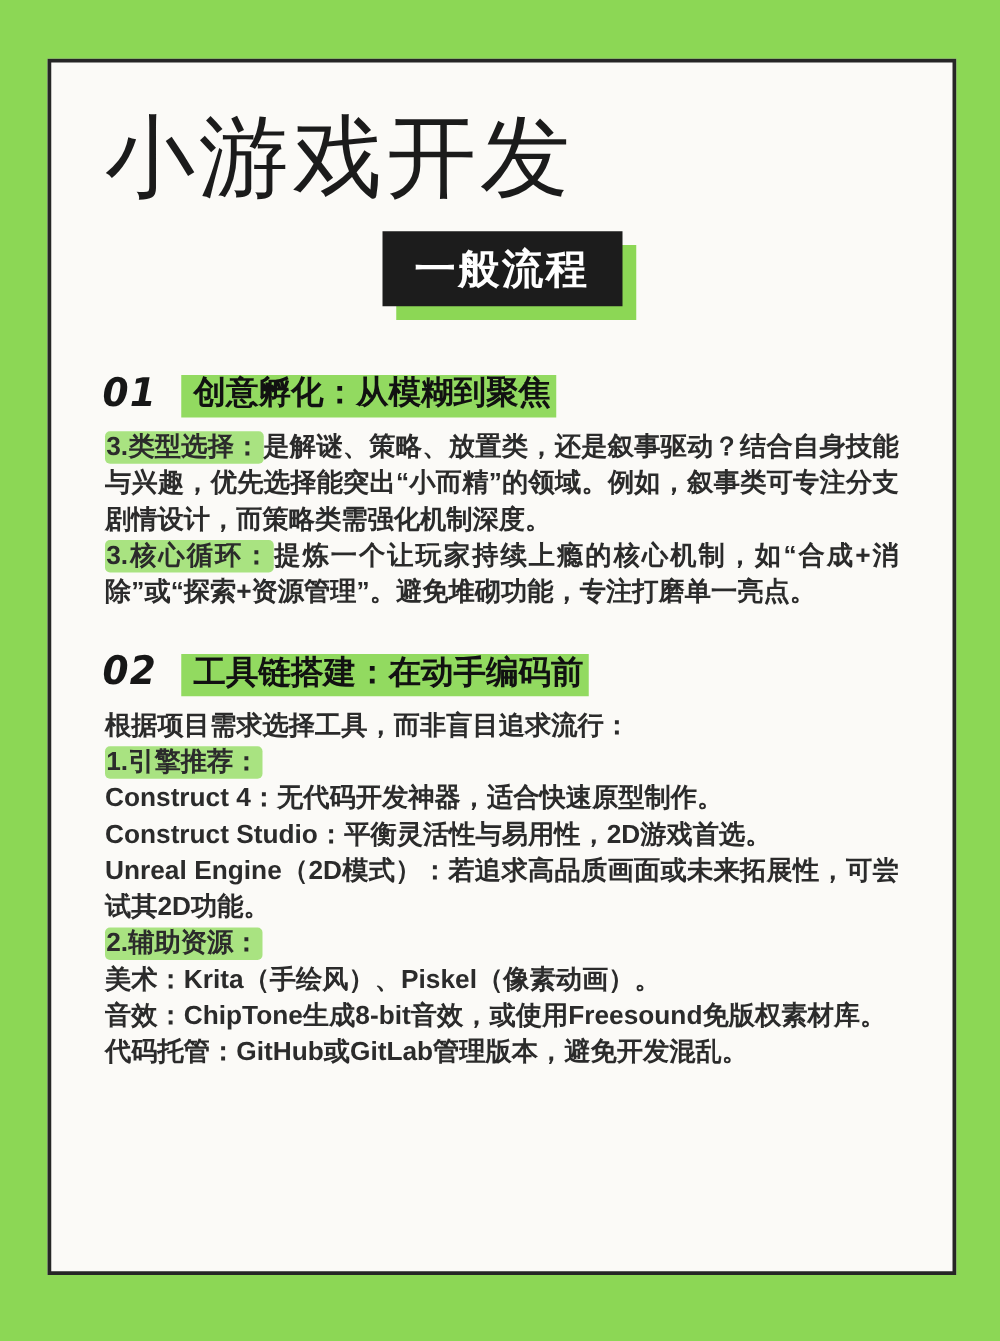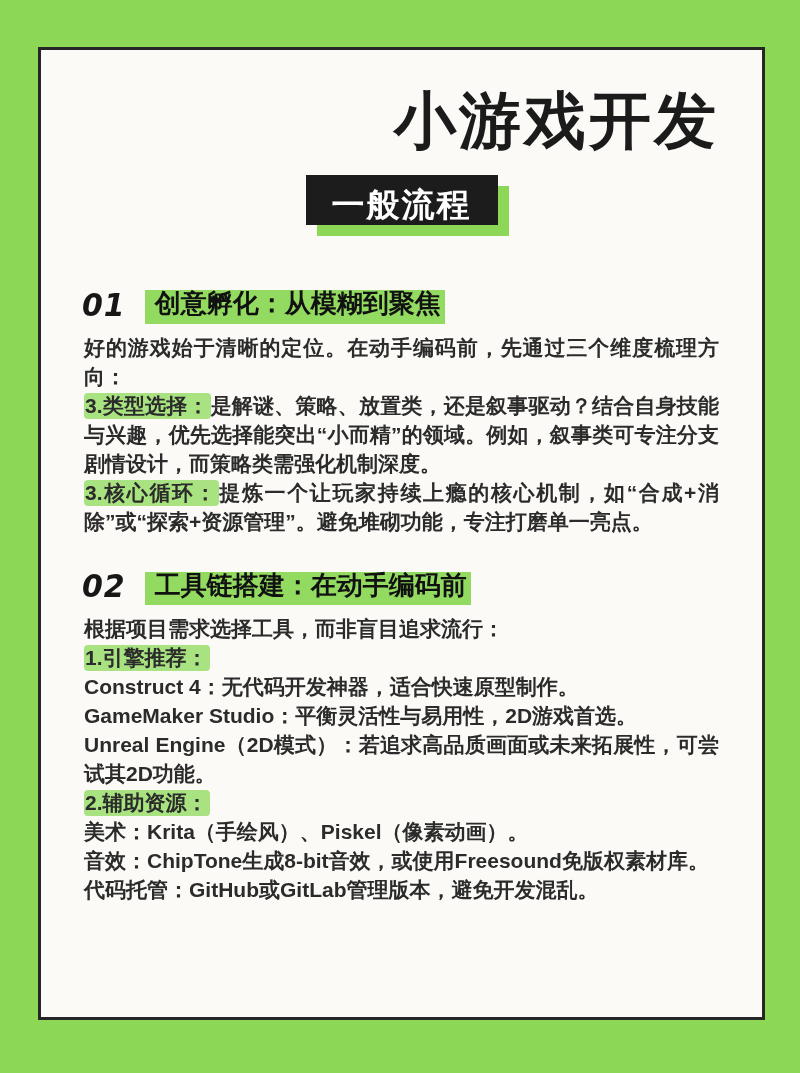--- a/index.html
+++ b/index.html
@@ -20,29 +20,29 @@
     background:var(--green);
   }
   .page{position:absolute;inset:0;background:var(--green);}
   .card{
     position:absolute;left:38px;top:47px;width:727px;height:973px;
     box-sizing:border-box;background:var(--card-bg);
     border:3px solid var(--card-border);
     padding:0 43px;
   }
   .title{
-    margin:40px 0 0;text-align:right;
-    font-size:62px;line-height:1.0;font-weight:700;color:var(--ink);
+    margin:40px 0 0;text-align:left;
+    font-size:72px;line-height:1.0;font-weight:400;color:var(--ink);
     letter-spacing:3px;white-space:nowrap;
   }
   .badge-wrap{text-align:center;margin-top:23px;height:63px;}
   .badge{
     display:inline-block;background:var(--badge-bg);color:var(--badge-fg);
     font-size:33px;font-weight:bold;line-height:1;
-    padding:13px 26px 4px;letter-spacing:2px;
+    padding:13px 26px 14px;letter-spacing:2px;
     box-shadow:11px 11px 0 var(--green);
   }
   #sections{margin-top:47px;}
   .sec + .sec{margin-top:31px;}
   .sec-head{display:flex;align-items:center;margin:0 0 9px -2px;}
   .sec-num{
     font-family:"DejaVu Sans",sans-serif;
     font-style:italic;font-weight:900;font-size:30px;color:#171717;
     letter-spacing:1px;padding-right:19px;transform:scaleY(1.05);
   }
@@ -70,33 +70,32 @@
     <h1 class="title">小游戏开发</h1>
     <div class="badge-wrap">
       <div class="badge">一般流程</div>
     </div>
     <div id="sections">
         <section class="sec">
           <div class="sec-head">
             <span class="sec-num">01</span>
             <span class="sec-title">创意孵化：从模糊到聚焦</span>
           </div>
-          <p class="para"><span>好的游戏始于清晰的定位。在动手编码前，先通过三个维度梳理方向：</span></p>
           <p class="para"><span class="ihl">3.类型选择：</span><span>是解谜、策略、放置类，还是叙事驱动？结合自身技能与兴趣，优先选择能突出“小而精”的领域。例如，叙事类可专注分支剧情设计，而策略类需强化机制深度。</span></p>
           <p class="para"><span class="ihl">3.核心循环：</span><span>提炼一个让玩家持续上瘾的核心机制，如“合成+消除”或“探索+资源管理”。避免堆砌功能，专注打磨单一亮点。</span></p>
         </section>
         <section class="sec">
           <div class="sec-head">
             <span class="sec-num">02</span>
             <span class="sec-title">工具链搭建：在动手编码前</span>
           </div>
           <p class="para"><span>根据项目需求选择工具，而非盲目追求流行：</span></p>
           <p class="para"><span class="ihl">1.引擎推荐：</span></p>
           <p class="para"><span>Construct 4：无代码开发神器，适合快速原型制作。</span></p>
-          <p class="para"><span>GameMaker Studio：平衡灵活性与易用性，2D游戏首选。</span></p>
+          <p class="para"><span>Construct Studio：平衡灵活性与易用性，2D游戏首选。</span></p>
           <p class="para"><span>Unreal Engine（2D模式）：若追求高品质画面或未来拓展性，可尝试其2D功能。</span></p>
           <p class="para"><span class="ihl">2.辅助资源：</span></p>
           <p class="para"><span>美术：Krita（手绘风）、Piskel（像素动画）。</span></p>
           <p class="para"><span>音效：ChipTone生成8-bit音效，或使用Freesound免版权素材库。</span></p>
           <p class="para"><span>代码托管：GitHub或GitLab管理版本，避免开发混乱。</span></p>
         </section>
       </div>
   </div>
 </div>
 

